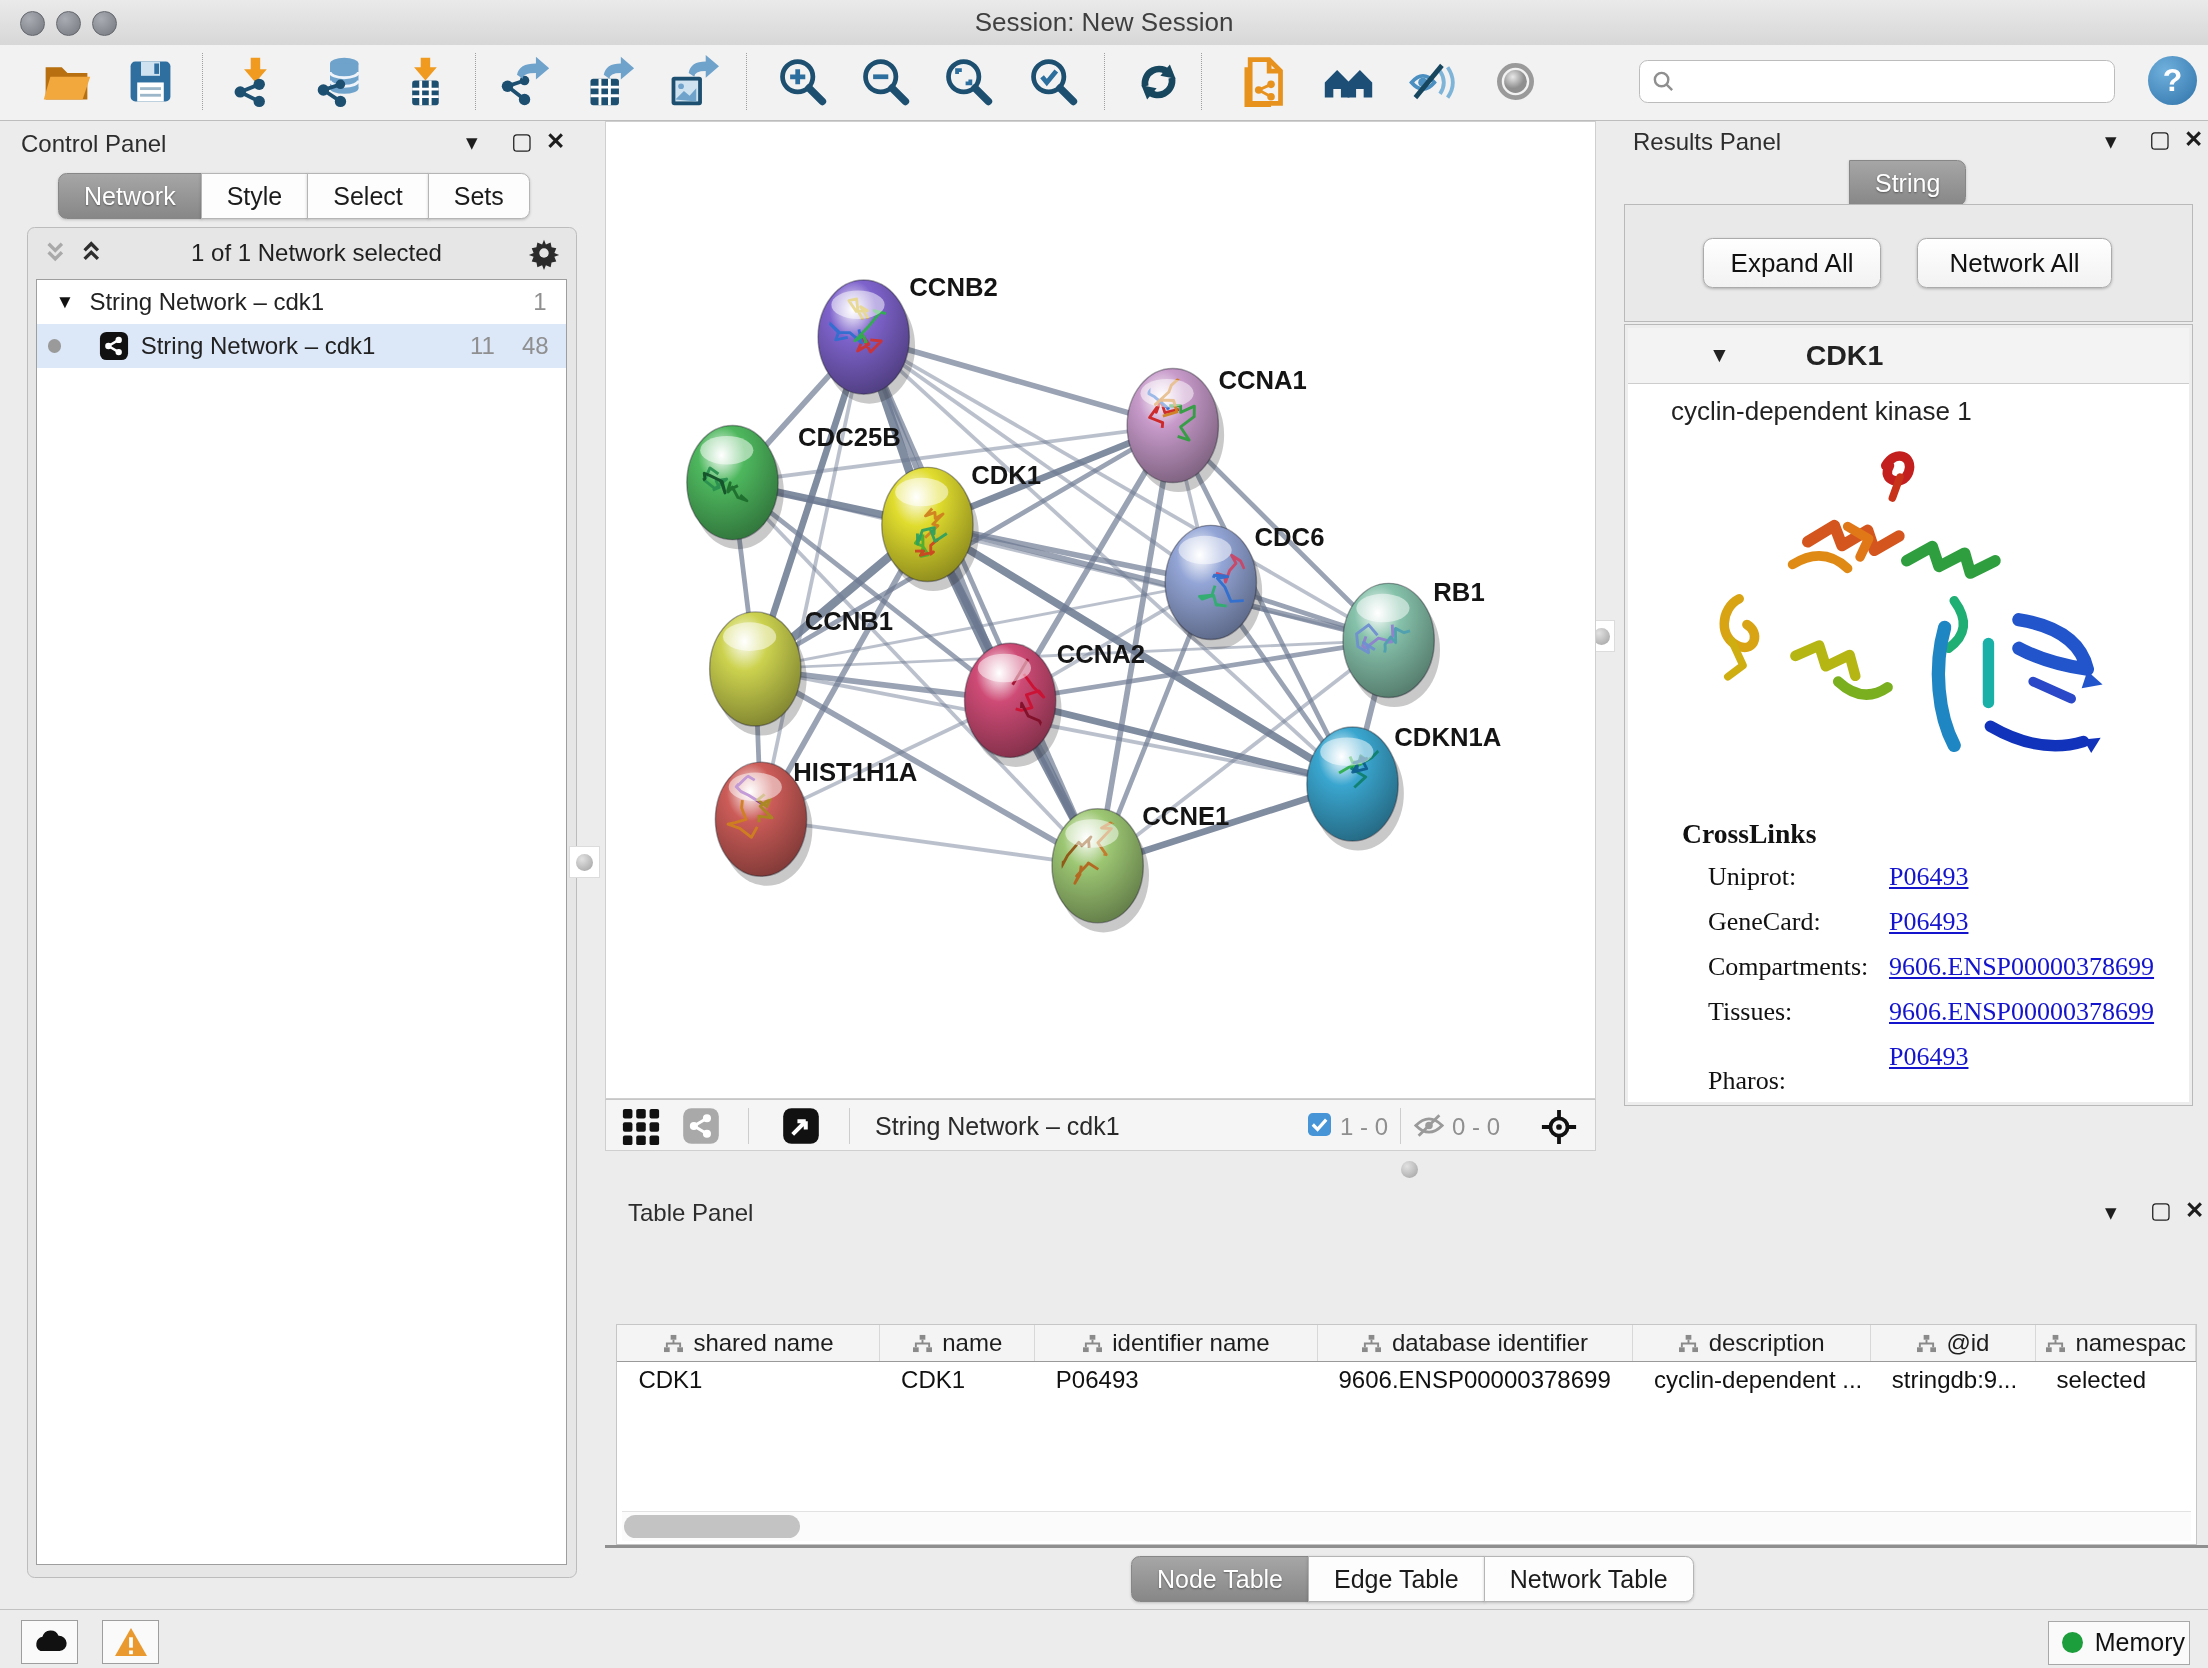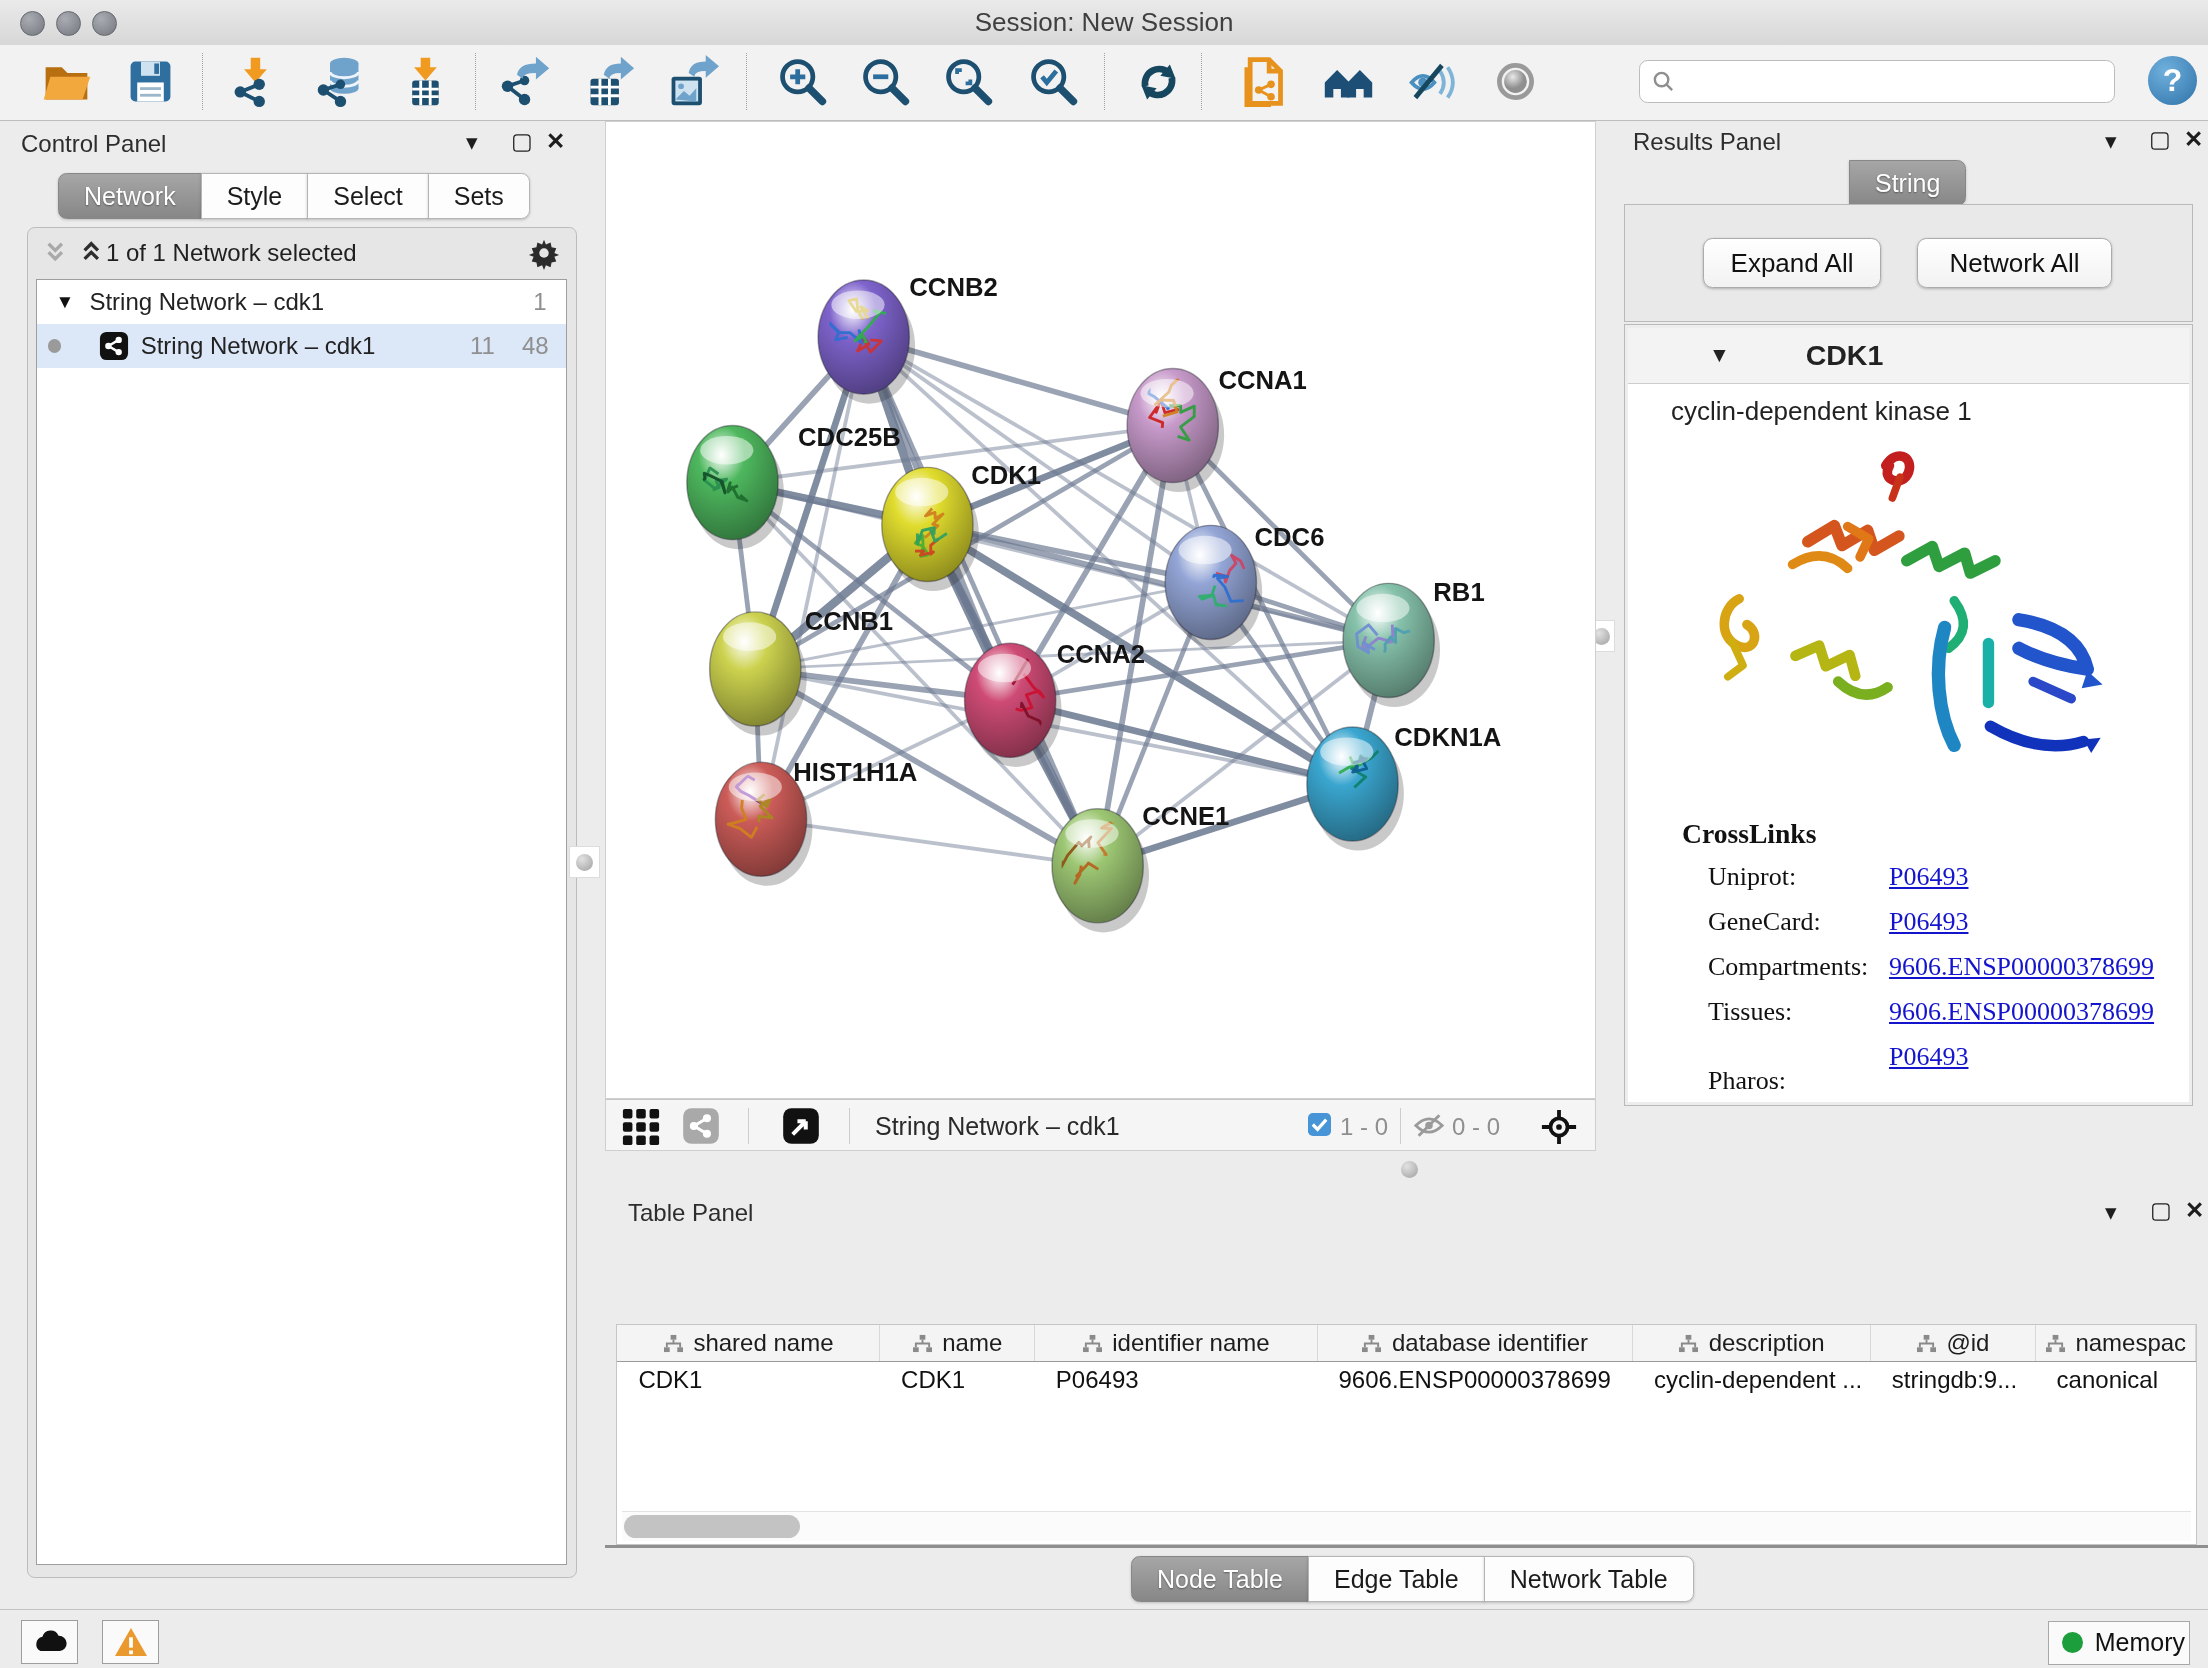--- a/index.html
+++ b/index.html
@@ -284,21 +284,21 @@
   </div>
 
   <div class="abs ctl-inner">
     <div class="abs ctl-status">
       <svg width="28.5" height="28.5" viewBox="0 0 30 30" style="margin-left:13.3px">
           <path d="M8 6l7 7 7-7M8 15l7 7 7-7" stroke="#a9a9a9" stroke-width="3.5" fill="none"></path>
         </svg>
       <svg width="28.5" height="28.5" viewBox="0 0 30 30" style="margin-left:7.6px">
           <path d="M8 13l7-7 7 7M8 22l7-7 7 7" stroke="#2d2d2d" stroke-width="3.5" fill="none"></path>
         </svg>
-      <div style="flex:1;font-size:24px;color:#1f1f1f">1 of 1 Network selected</div>
+      <div style="flex:1;text-align:center;font-size:24px;color:#1f1f1f">1 of 1 Network selected</div>
       <svg width="34" height="34" viewBox="0 0 36 36" style="margin-right:15px">
           <path d="M18 4l2 5 5-2 1 5 5 1-2 5 5 2-5 2 2 5-5 1-1 5-5-2-2 5-2-5-5 2-1-5-5-1 2-5-5-2 5-2-2-5 5-1 1-5 5 2z" fill="#2b2b2b"></path>
           <circle cx="18" cy="18" r="5" fill="#e6e6e6"></circle>
         </svg>
     </div>
     <div class="abs ctl-list">
       <div class="tree-row">
         <span style="margin-left:19px;font-size:19px;color:#111">▼</span>
         <span style="margin-left:15px">String Network – cdk1</span>
         <span class="num" style="margin-left:auto;margin-right:19px">1</span>
@@ -785,21 +785,21 @@
           <span>namespac</span>
         </div>
       </div>
     <div class="trow" id="tbl-row">
         <div class="td" style="width: 263px;">CDK1</div>
         <div class="td" style="width: 155px;">CDK1</div>
         <div class="td" style="width: 283px;">P06493</div>
         <div class="td" style="width: 316px;">9606.ENSP00000378699</div>
         <div class="td" style="width: 238px;">cyclin-dependent ...</div>
         <div class="td" style="width: 165px;">stringdb:9...</div>
-        <div class="td" style="width: 161px;">canonical</div>
+        <div class="td" style="width: 161px;">selected</div>
       </div>
     <div class="abs hscroll">
       <div class="abs hthumb"></div>
     </div>
   </div>
   <div class="abs darkline"></div>
 
   <div class="abs seg" style="left:527px;top:363px">
     <div class="tab sel">Node Table</div>
     <div class="tab">Edge Table</div>

